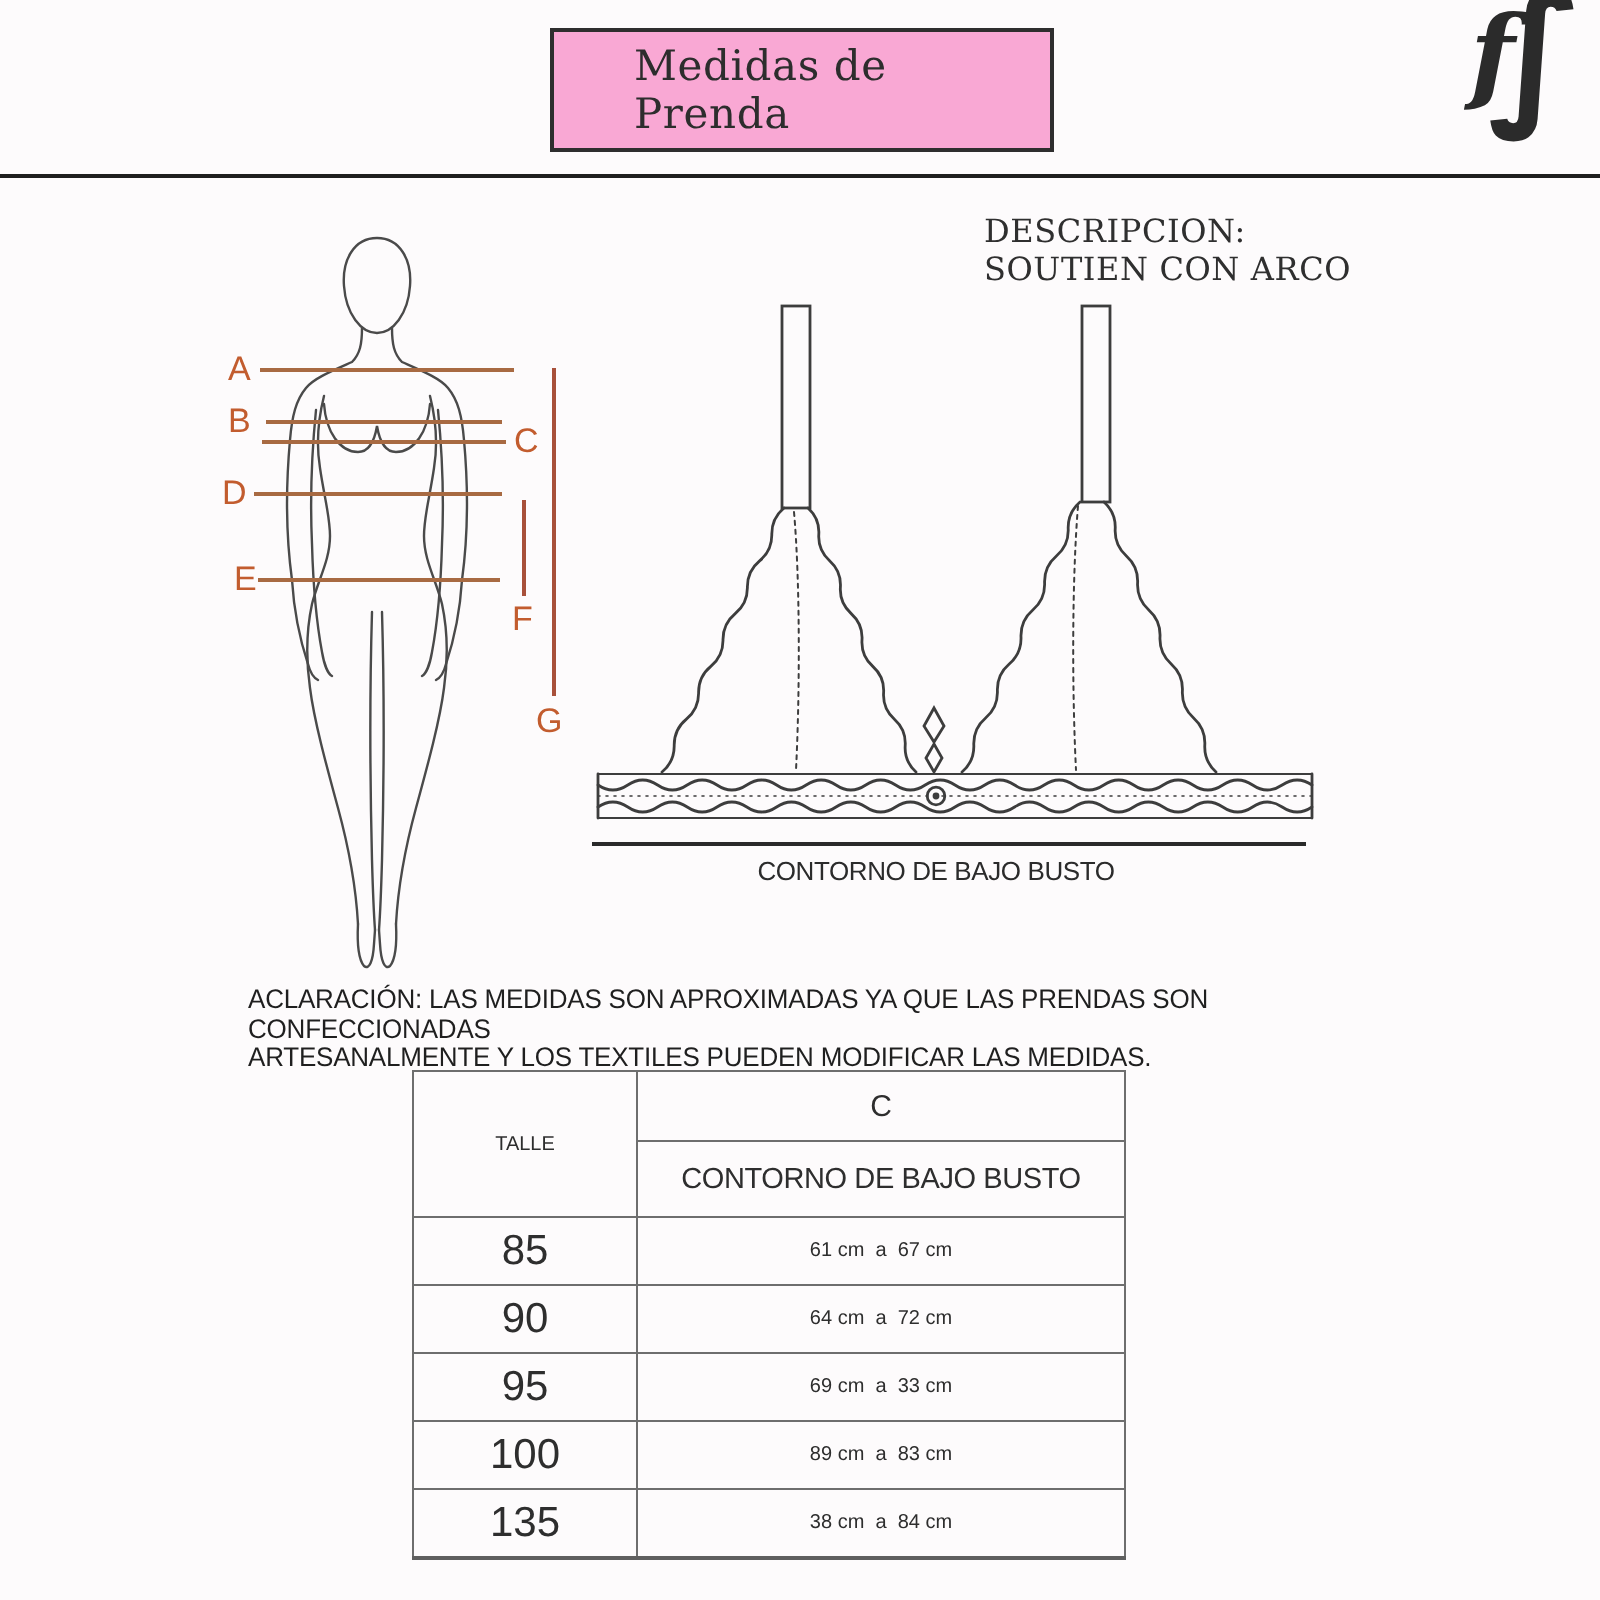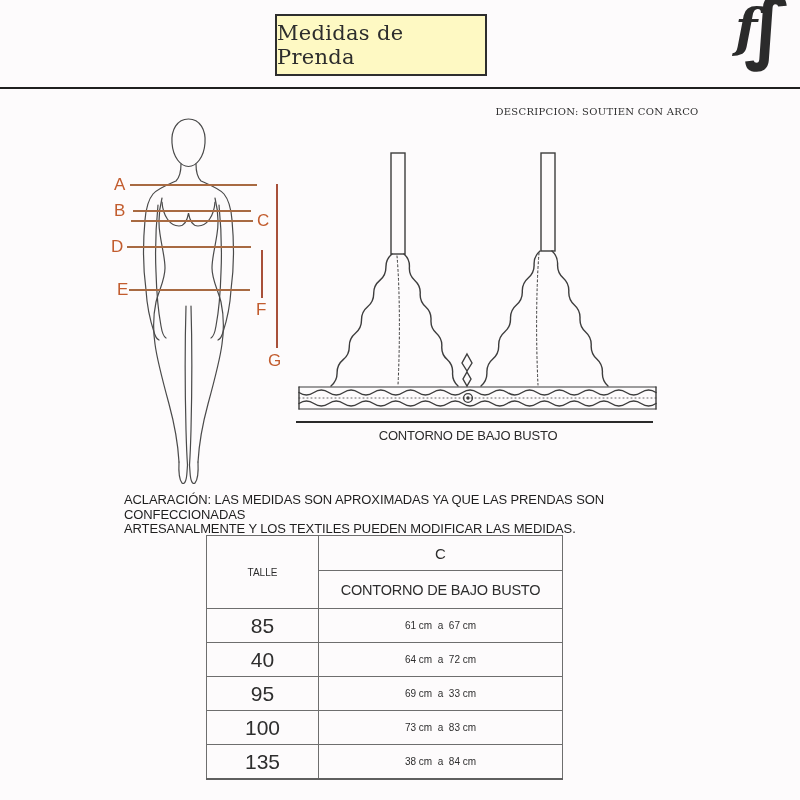--- a/index.html
+++ b/index.html
@@ -7,43 +7,43 @@
     width:800px;height:800px;position:relative;overflow:hidden;
     background:#fdfbfc;
     font-family:"Liberation Sans",sans-serif;
     color:#2b2b2b;
   }
   .abs{position:absolute;}
 
   
   .title-box{
     left:275px;top:14px;width:208px;height:58px;
-    border:2.5px solid #2e2e2e;background:#fef9c3;
-    display:flex;align-items:center;justify-content:center;
+    border:2.5px solid #2e2e2e;background:#f9a8d4;
+    display:flex;align-items:center;justify-content:center;padding-left:40px;
   }
   .title-box span{
     font-family:"DejaVu Serif","Liberation Serif",serif;
     font-size:21px;color:#2d2d2d;letter-spacing:.3px;
   }
   .header-rule{left:0;top:87px;width:800px;height:2px;background:#1f1f1f;}
   .logo{left:718px;top:0;width:72px;height:92px;z-index:5;}
   .logo .int{
     position:absolute;left:26px;top:-12px;
     font-family:"DejaVu Sans",sans-serif;font-weight:bold;
     font-size:78px;color:#2b2b2b;line-height:1;
   }
   .logo .ef{
     position:absolute;left:17px;top:2px;
     font-family:"DejaVu Serif",serif;font-style:italic;font-weight:bold;
     font-size:52px;color:#2b2b2b;line-height:1;
   }
   .descripcion{
-    left:492px;top:106px;width:210px;text-align:center;
+    left:492px;top:106px;width:210px;
     font-family:"DejaVu Serif","Liberation Serif",serif;
-    font-size:10px;letter-spacing:.3px;color:#2f2f2f;
+    font-size:16px;letter-spacing:.3px;color:#2f2f2f;
   }
 
   
   .fig-svg{left:95px;top:110px;}
   .mline{background:#a86a42;height:1.8px;}
   .mline-v{background:#a8503a;width:1.8px;}
   .mlabel{
     font-size:17px;color:#c25c2e;font-family:"Liberation Sans",sans-serif;
     line-height:17px;
   }
@@ -178,29 +178,29 @@
     <td class="cell-c">C</td>
   </tr>
   <tr>
     <td class="cell-cname">CONTORNO DE BAJO BUSTO</td>
   </tr>
   <tr>
     <td class="cell-size">85</td>
     <td class="cell-range">61 cm  a  67 cm</td>
   </tr>
   <tr>
-    <td class="cell-size">40</td>
+    <td class="cell-size">90</td>
     <td class="cell-range">64 cm  a  72 cm</td>
   </tr>
   <tr>
     <td class="cell-size">95</td>
     <td class="cell-range">69 cm  a  33 cm</td>
   </tr>
   <tr>
     <td class="cell-size">100</td>
-    <td class="cell-range">73 cm  a  83 cm</td>
+    <td class="cell-range">89 cm  a  83 cm</td>
   </tr>
   <tr>
     <td class="cell-size">135</td>
     <td class="cell-range">38 cm  a  84 cm</td>
   </tr>
 </tbody>
   </table>
 
 </body></html>

